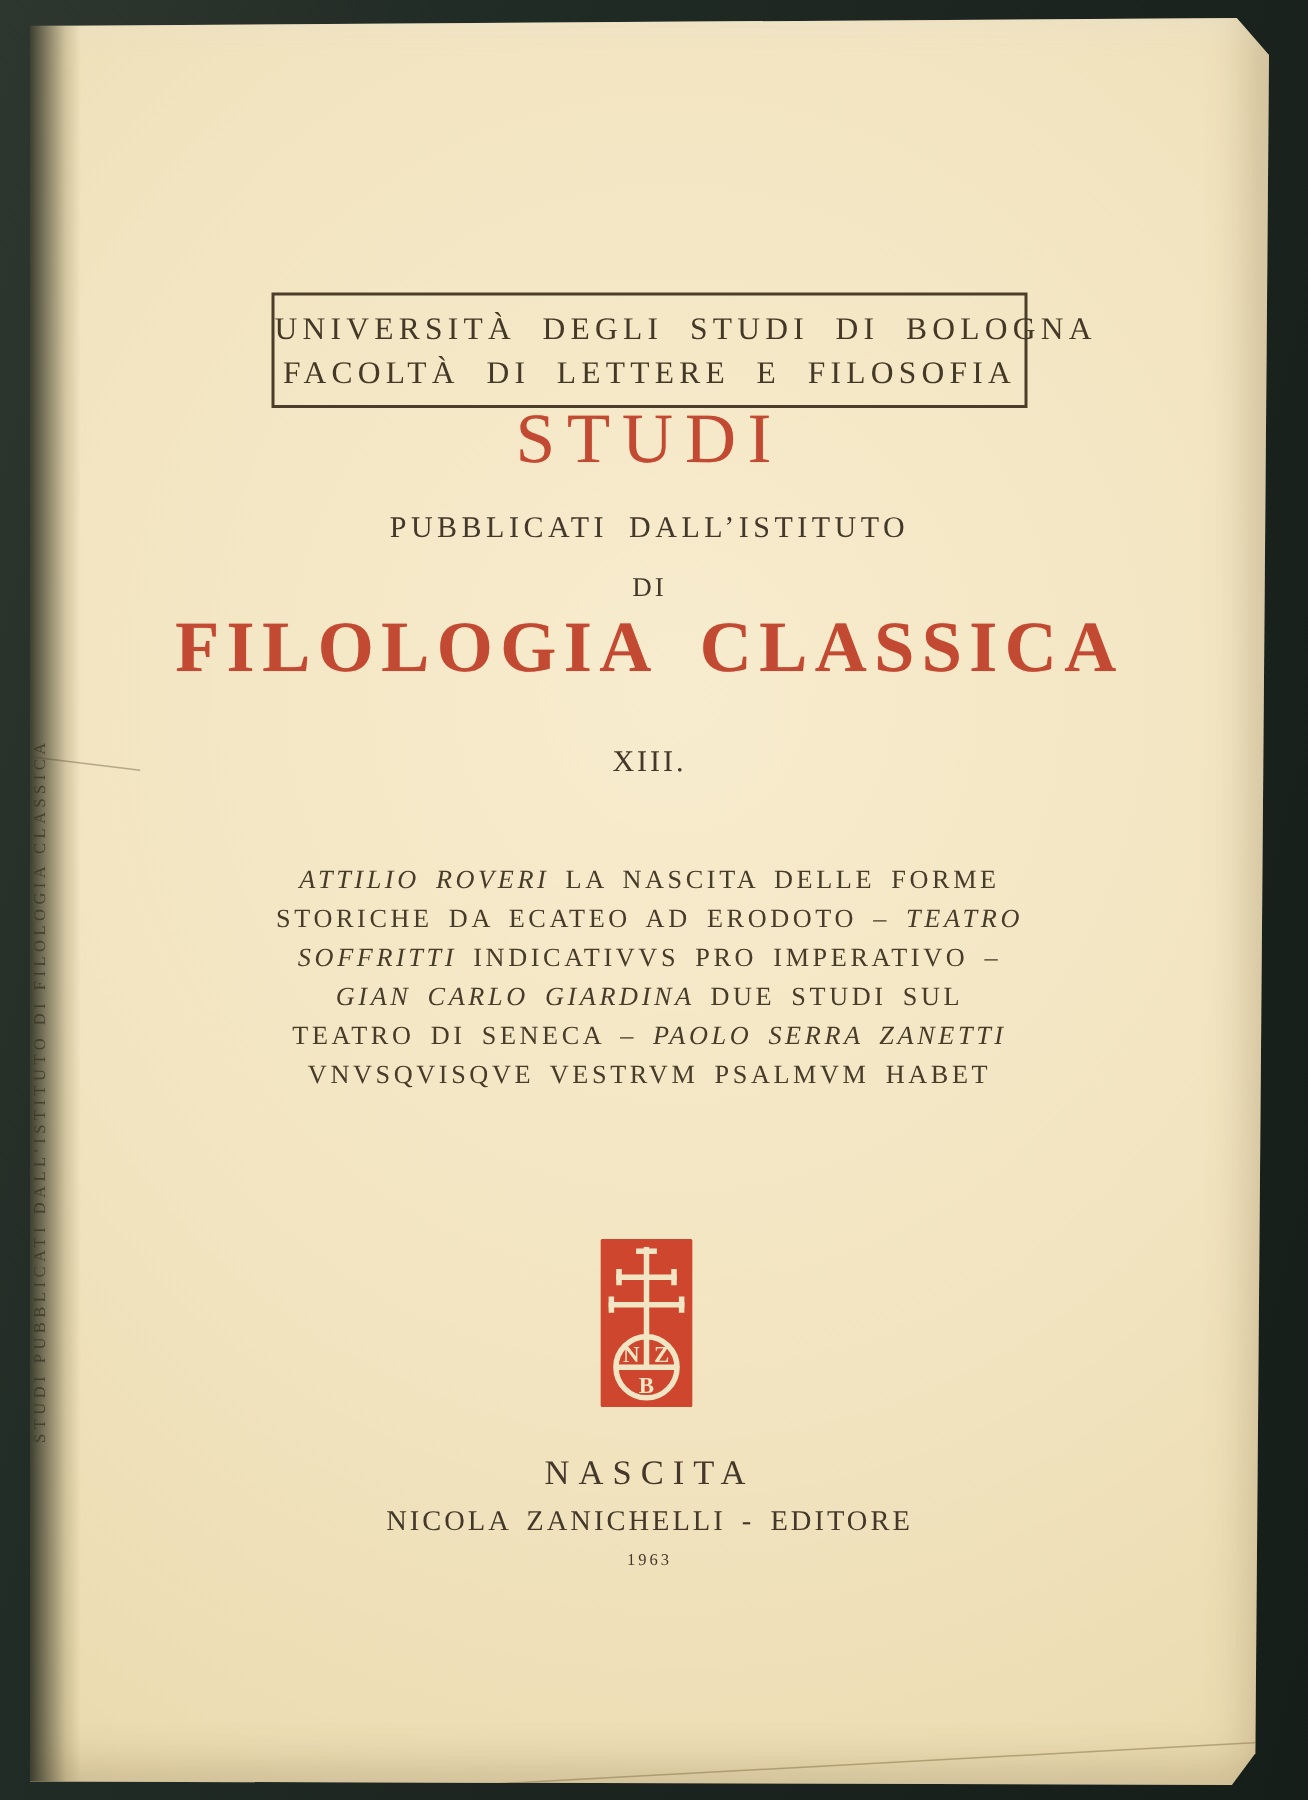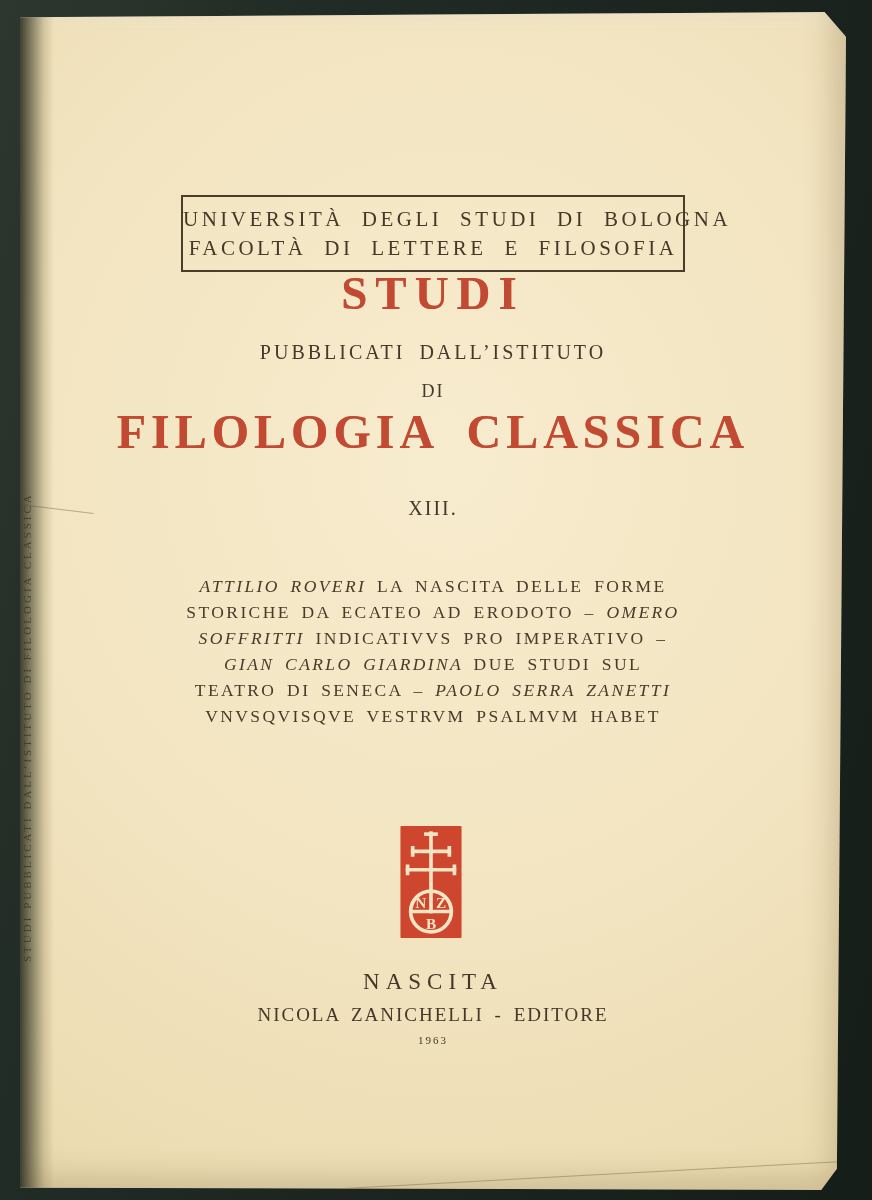--- a/index.html
+++ b/index.html
@@ -44,21 +44,21 @@
   
   .cline{position:absolute;left:0;width:100%;text-align:center;color:#43382a;line-height:1;}
   .inst-box{
     position:absolute;top:146px;left:50%;transform:translateX(-50%);
     width:500px;border:2px solid #4a3e2a;padding:8px 0 7px;
     text-align:center;color:#443927;margin-top:37px;
   }
   .inst-box .bline{
     font-size:21px;letter-spacing:3.5px;word-spacing:9px;line-height:29px;white-space:nowrap;
   }
-  .series-title{top:258px;font-size:47px;letter-spacing:8px;color:#c24a33;font-weight:bold;
+  .series-title{top:258px;font-size:47px;letter-spacing:8px;color:#c24a33;font-weight:normal;
     text-shadow:0 0 .5px rgba(194,74,51,.6);}
   .series-subtitle{top:330px;font-size:20px;letter-spacing:3px;word-spacing:6px;font-family:Liberation Serif, serif;}
   .series-connector{top:370px;font-size:18px;letter-spacing:2px;}
   .main-title{top:396px;font-size:48px;letter-spacing:5px;word-spacing:13px;color:#c24a33;
     font-weight:bold;text-shadow:0 0 .5px rgba(194,74,51,.6);}
   .volume{top:486px;font-size:20px;letter-spacing:2px;}
   .abstract{
     position:absolute;top:561px;left:0;width:100%;text-align:center;
     color:#473c29;font-size:17.5px;letter-spacing:2.4px;word-spacing:4px;line-height:26px;
   }
@@ -91,21 +91,21 @@
     </div>
 
     <div class="cline series-title">STUDI</div>
     <div class="cline series-subtitle">PUBBLICATI DALL’ISTITUTO</div>
     <div class="cline series-connector">DI</div>
     <div class="cline main-title">FILOLOGIA CLASSICA</div>
     <div class="cline volume">XIII.</div>
 
     <div class="abstract">
       <div><span class="it">ATTILIO ROVERI </span><span>LA NASCITA DELLE FORME</span></div>
-      <div><span>STORICHE DA ECATEO AD ERODOTO – </span><span class="it">OMERO</span></div>
+      <div><span>STORICHE DA ECATEO AD ERODOTO – </span><span class="it">TEATRO</span></div>
       <div><span class="it">SOFFRITTI </span><span>INDICATIVVS PRO IMPERATIVO –</span></div>
       <div><span class="it">GIAN CARLO GIARDINA </span><span>DUE STUDI SUL</span></div>
       <div><span>TEATRO DI SENECA – </span><span class="it">PAOLO SERRA ZANETTI</span></div>
       <div><span>VNVSQVISQVE VESTRVM PSALMVM HABET</span></div>
     </div>
 
     <svg class="mark" viewBox="0 0 60 110">
       <rect class="bg" x="0" y="0" width="60" height="110" rx="1"></rect>
       <g>
         <path class="ln" d="M30 7 V84"></path>

